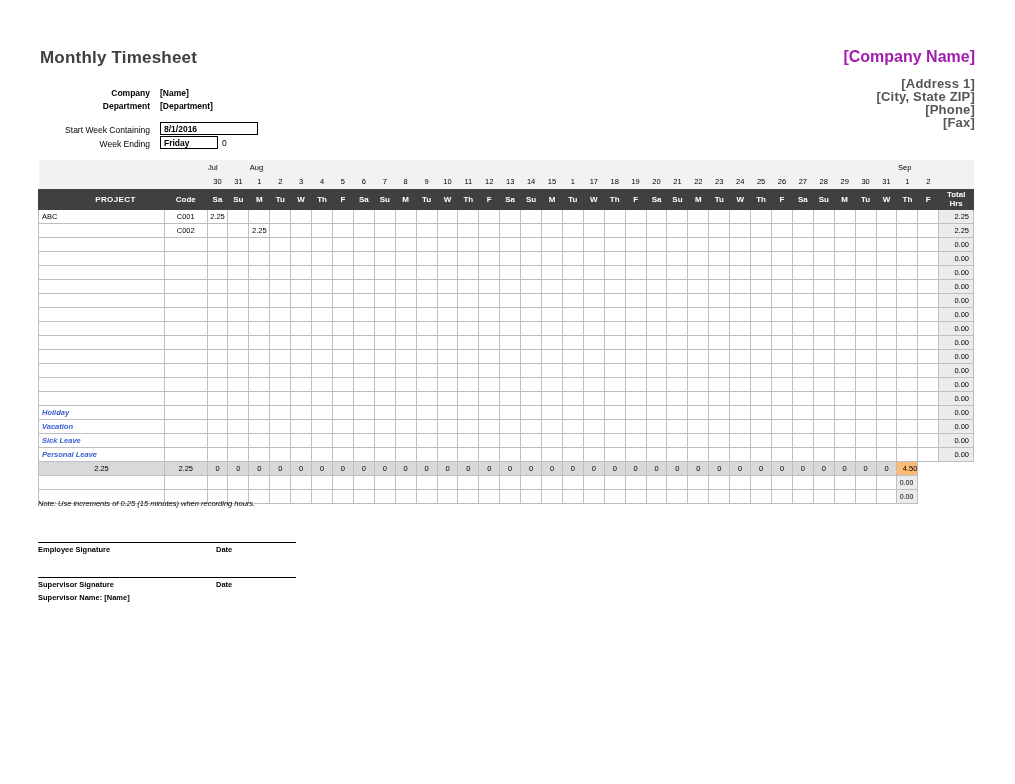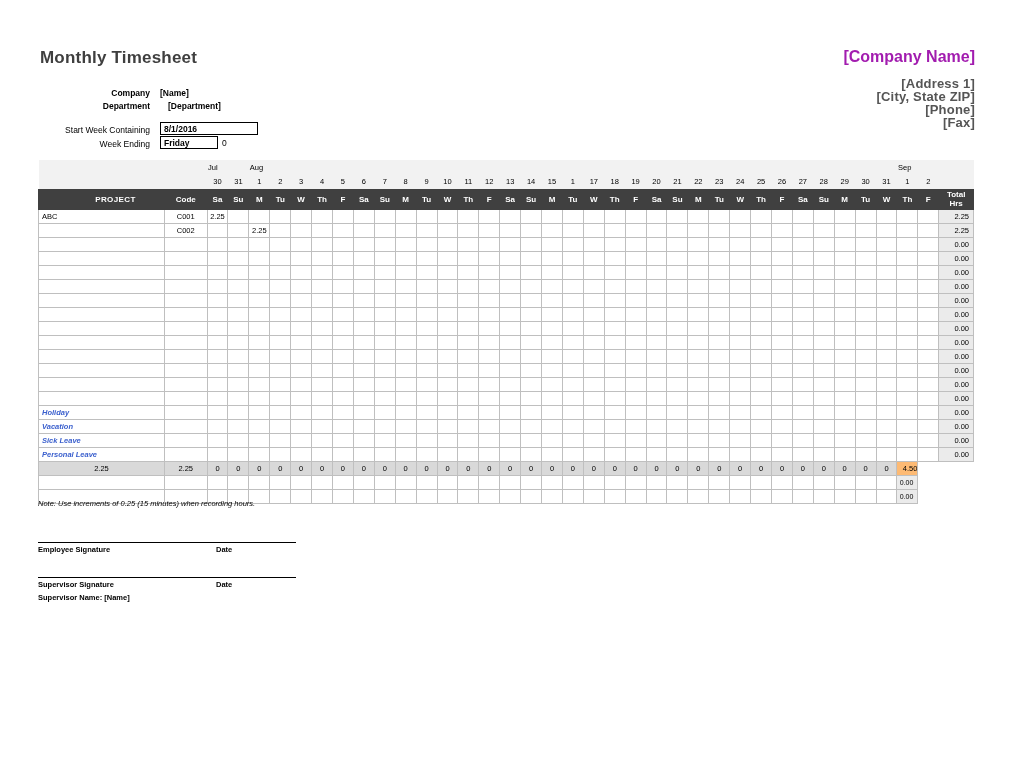--- a/index.html
+++ b/index.html
@@ -62,21 +62,21 @@
   }
   .val {
     position: absolute;
     font-size: 8.5px;
     font-weight: bold;
     color: #000;
   }
   .lbl-emp   { left: 40px; top: 88px;  width: 110px; }
   .val-emp   { left: 160px; top: 88px; }
   .lbl-dept  { left: 40px; top: 101px; width: 110px; }
-  .val-dept  { left: 160px; top: 101px; margin-left: 8px; }
+  .val-dept  { left: 160px; top: 101px; }
   .lbl-start { left: 20px; top: 125px; width: 130px; font-weight: normal; }
   .lbl-wend  { left: 20px; top: 139px; width: 130px; font-weight: normal; }
 
   .inp {
     position: absolute;
     font-size: 8.5px;
     font-weight: bold;
     background: #fff;
     border: 1px solid #000;
     box-sizing: border-box;

